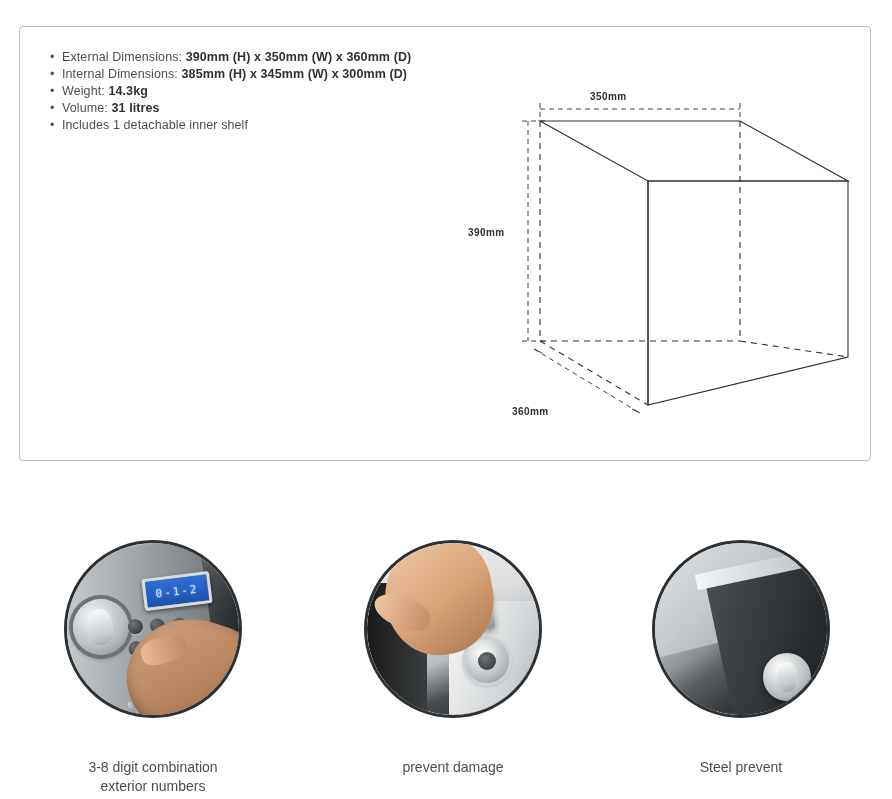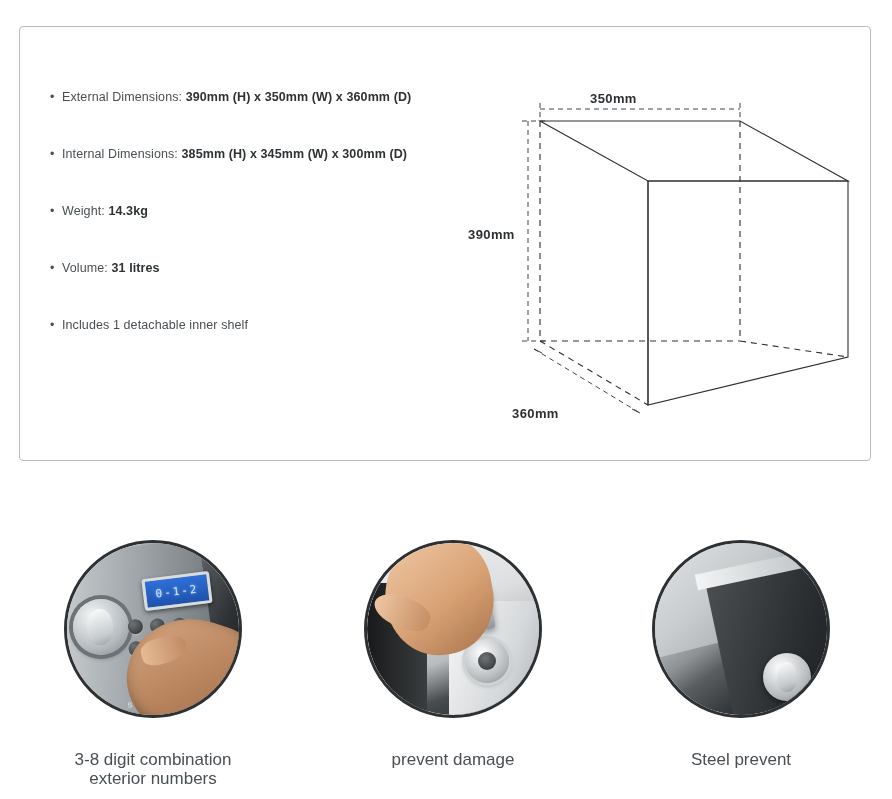--- a/index.html
+++ b/index.html
@@ -34,21 +34,20 @@
     left: 30px;
     top: 22px;
     width: 420px;
   }
   .spec-item {
     font-size: 12.5px;
     line-height: 17px;
     color: #4a4f53;
     white-space: nowrap;
     letter-spacing: 0.1px;
-    margin-top: 40px;
   }
   .bullet {
     color: #4a4f53;
     display: inline-block;
     width: 12px;
   }
   .spec-item b {
     color: #2e3234;
     font-weight: bold;
   }
@@ -56,21 +55,21 @@
   
   .diagram {
     position: absolute;
     left: 430px;
     top: 30px;
     width: 420px;
     height: 395px;
   }
   .dim-label {
     position: absolute;
-    font-size: 13px;
+    font-size: 10px;
     font-weight: bold;
     color: #2c3033;
     letter-spacing: 0.4px;
     white-space: nowrap;
   }
   .dim-width  { left: 140px; top: 34px; }
   .dim-height { left: 18px;  top: 170px; }
   .dim-depth  { left: 62px;  top: 349px; text-align: right; }
 
   
@@ -100,22 +99,22 @@
     position: relative;
     background: #d8dadb;
   }
   .circle-inner {
     position: absolute;
     inset: 0;
     border-radius: 50%;
     overflow: hidden;
   }
   .caption {
-    margin-top: 32px;
-    font-size: 17px;
+    margin-top: 40px;
+    font-size: 14px;
     line-height: 19px;
     color: #4a4f53;
   }
 
   
   .p1-bg {
     position: absolute; inset: 0;
     background:
       linear-gradient(115deg, #8d9194 0%, #c9cdd0 18%, #a8acaf 33%, #6f7477 48%, #4e5254 62%, #2e3133 78%, #1b1d1e 100%);
   }

